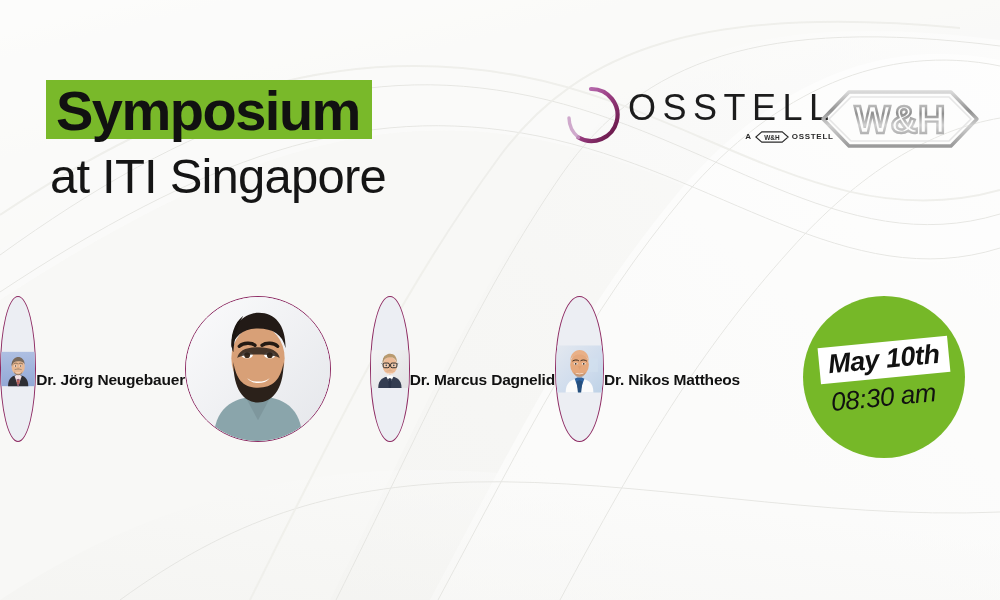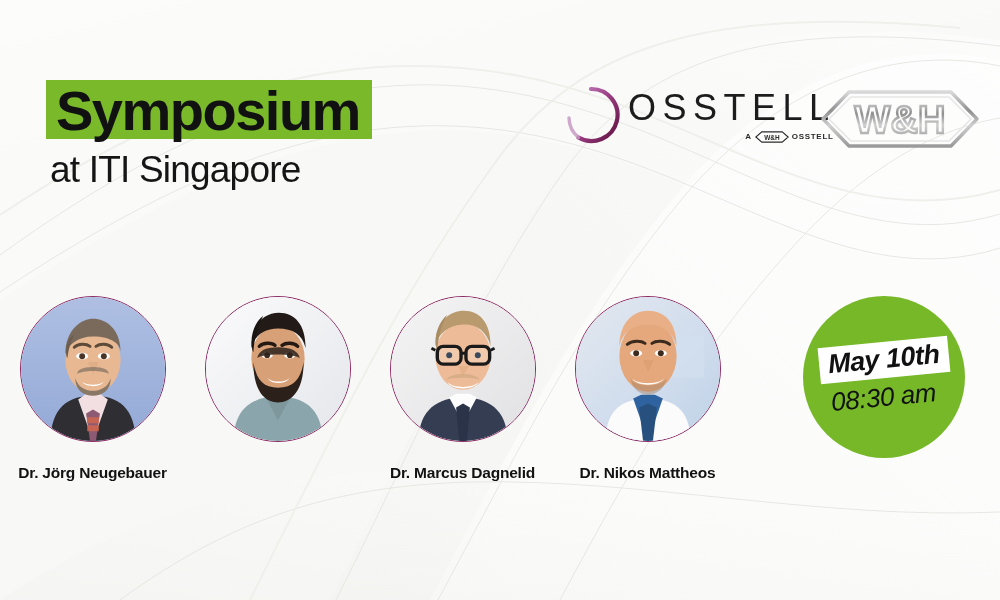--- a/index.html
+++ b/index.html
@@ -29,21 +29,21 @@
     background:#79b92a;
     padding:2px 12px 0 10px;
     font-size:56px;
     font-weight:bold;
     letter-spacing:-1.5px;
     color:#111;
     line-height:1.02;
   }
   .subtitle {
     margin-top:12px;
-    font-size:37px;
+    font-size:49px;
     font-weight:400;
     letter-spacing:-0.8px;
     color:#151515;
     line-height:1.05;
     padding-left:4px;
   }
 
   
   .logo-osstell {
     position:absolute; left:560px; top:84px;
@@ -64,21 +64,21 @@
     font-weight:700; line-height:1;
   }
   .tag-badge { width:34px; height:12px; }
 
   .logo-wh { position:absolute; left:818px; top:88px; width:164px; height:62px; }
 
   
   .speakers { position:absolute; left:0; top:296px; width:790px; }
   .speaker-row { display:flex; align-items:flex-start; }
   .speaker {
-    display:flex; flex-direction:column; align-items:center;
+    display:flex; flex-direction:row; align-items:center;
     width:185px;
   }
   .portrait {
     width:146px; height:146px; border-radius:50%;
     border:1.6px solid #8e2b63;
     overflow:hidden; position:relative;
     background:#eceef3;
   }
   .portrait svg { display:block; width:100%; height:100%; }
   .speaker-name {

